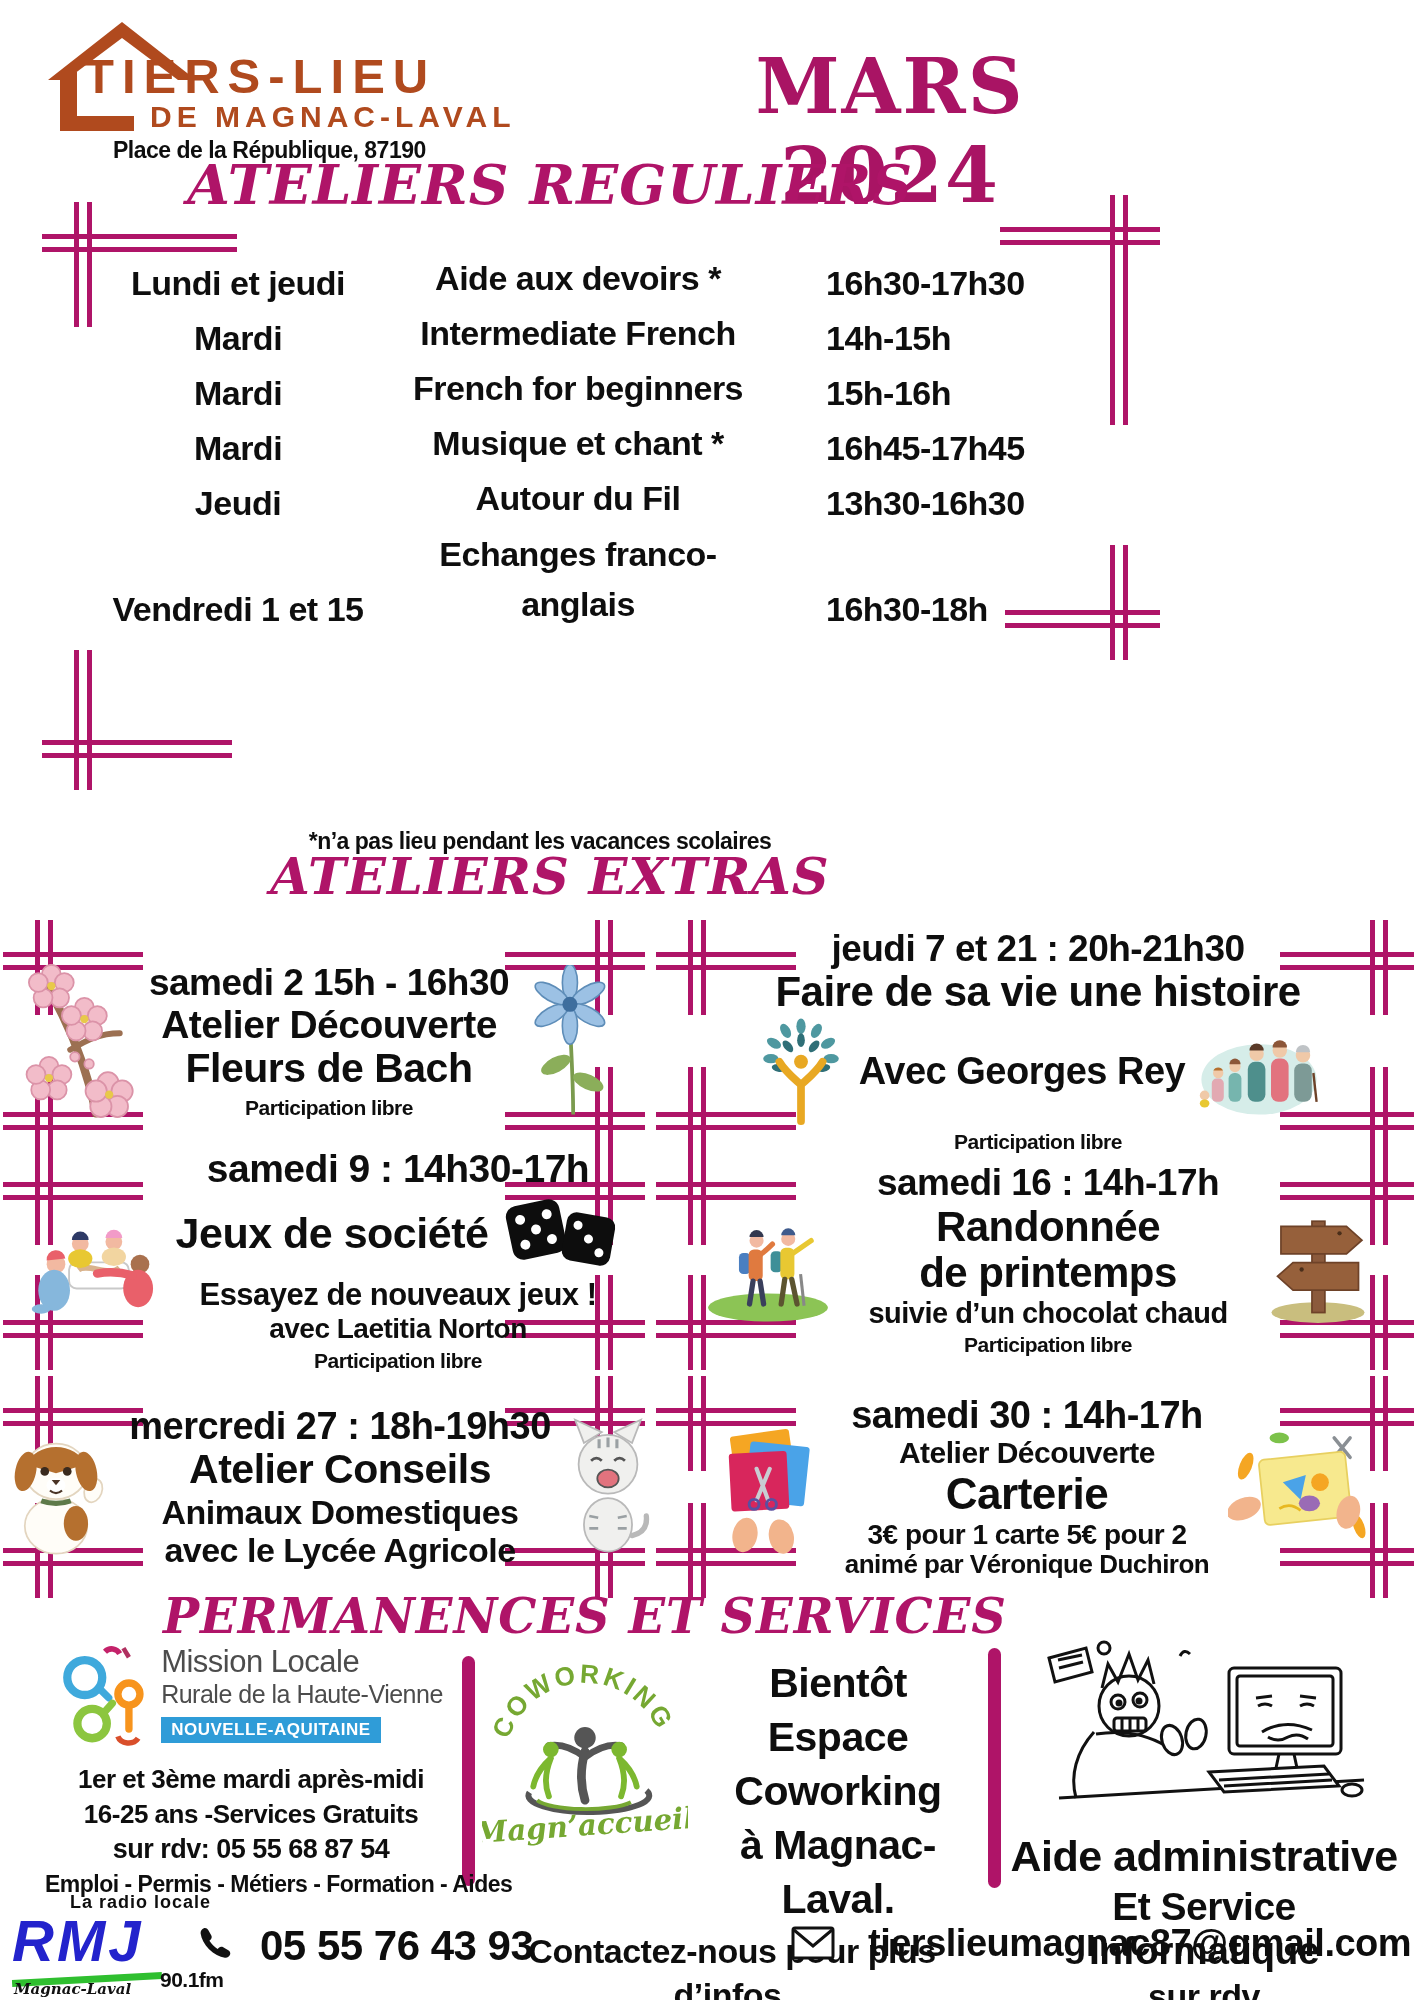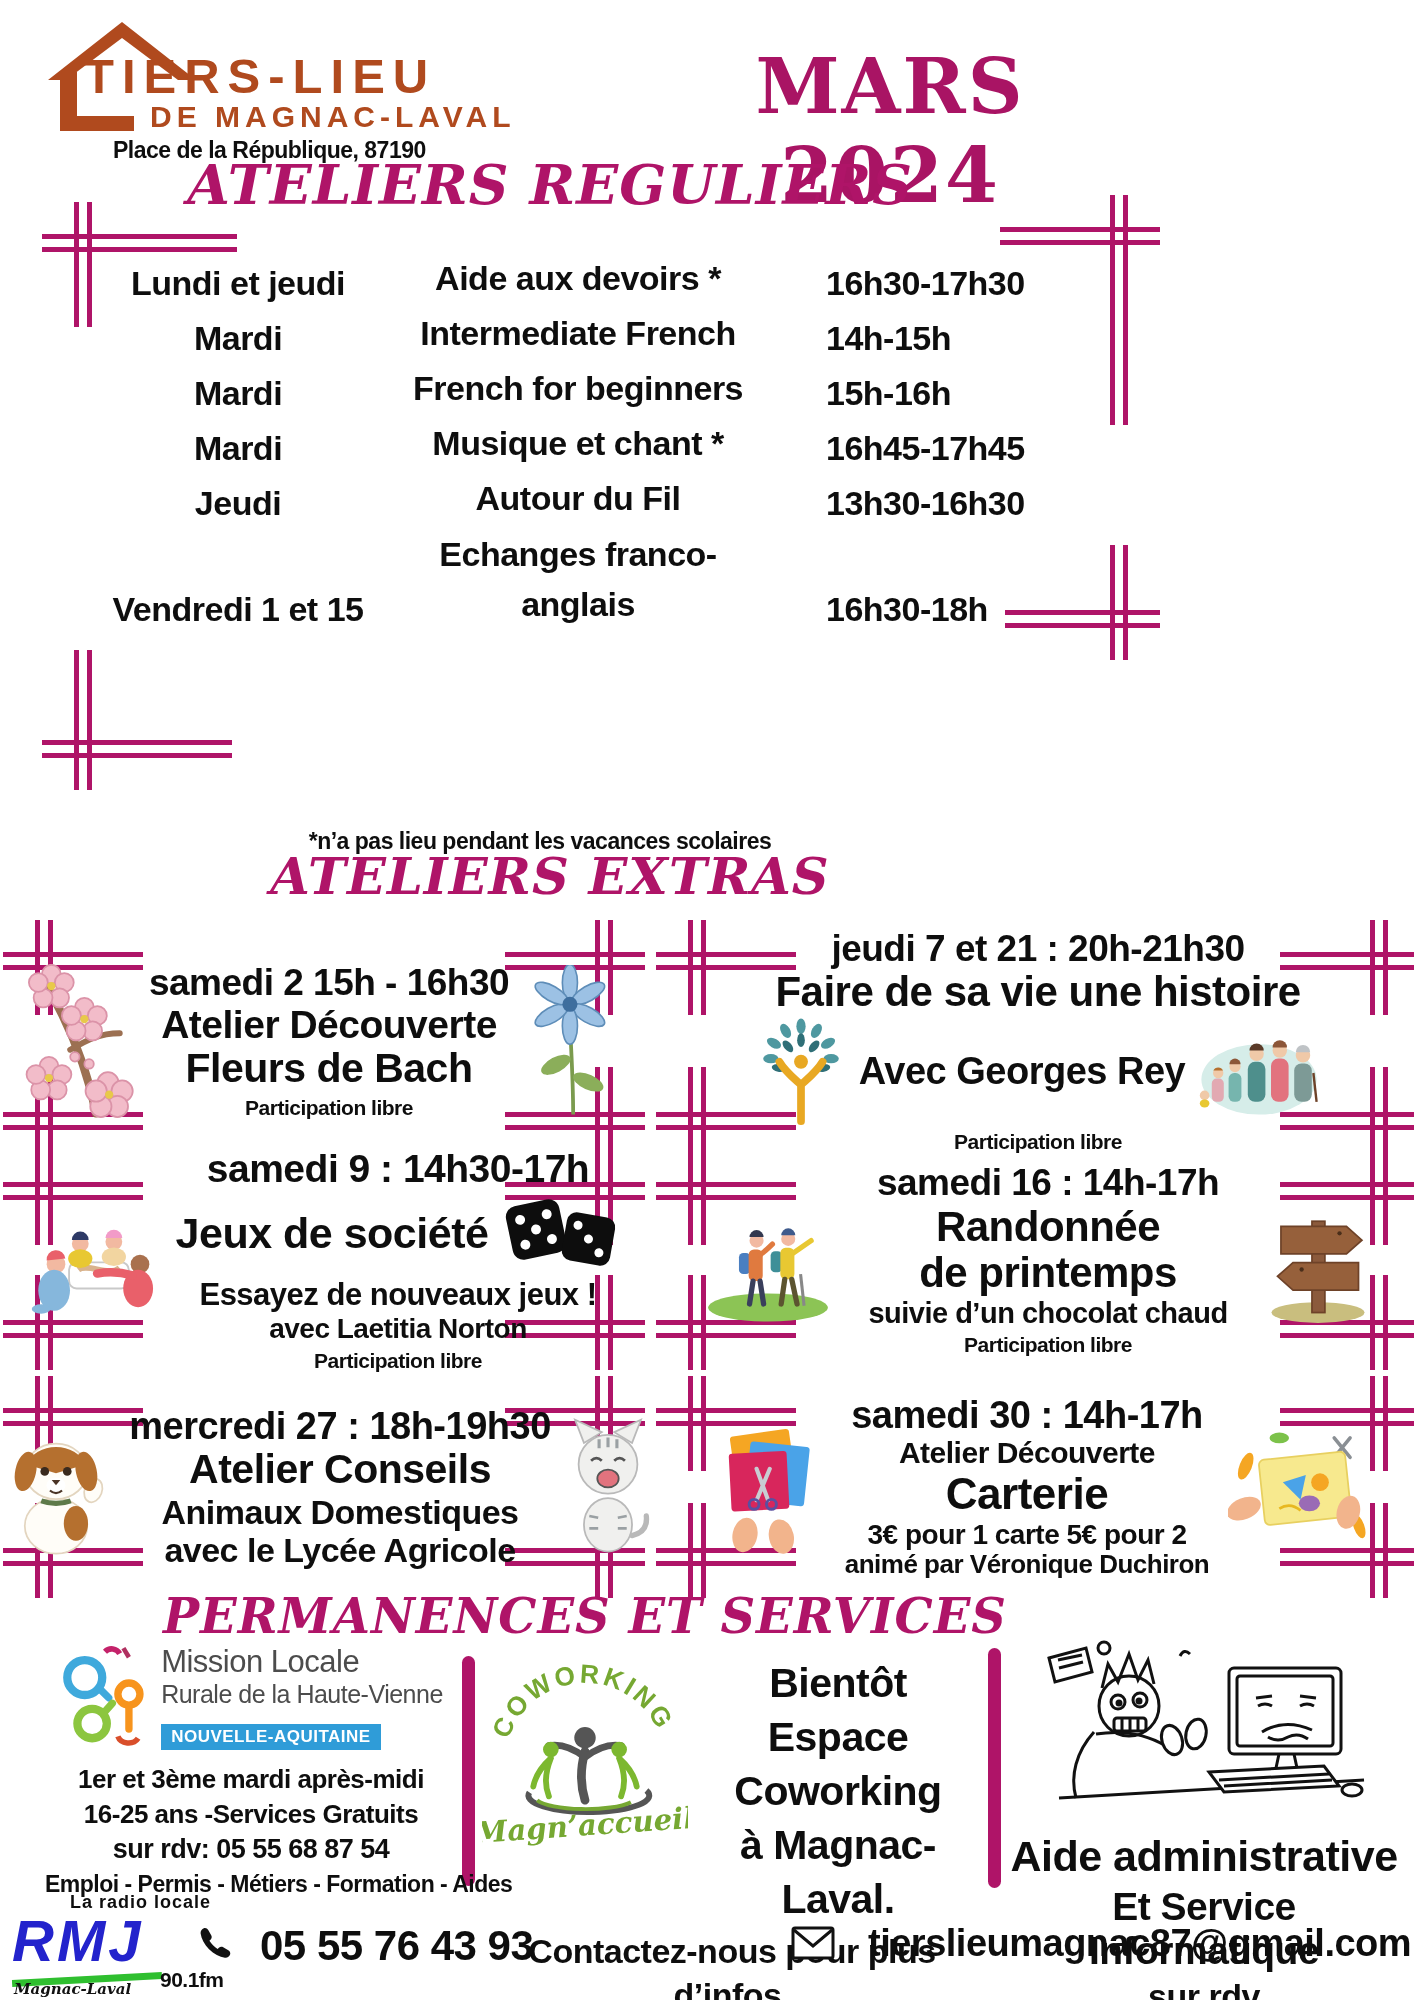--- a/index.html
+++ b/index.html
@@ -42,21 +42,21 @@
 .d{font-size:37px;white-space:nowrap}
 .t{font-size:40px;white-space:nowrap}
 .s{font-size:30px;white-space:nowrap}
 .n{font-size:21px;margin-top:4px}
 .trow{display:flex;align-items:center;gap:14px}
 .cicon{flex:0 0 auto;display:flex;align-items:center;justify-content:center}
 
 .vbar{position:absolute;width:13px;border-radius:7px;background:var(--mag)}
 .m-name{font-size:31px;color:#4c4c4c;letter-spacing:-.5px}
 .m-name2{font-size:25px;color:#4c4c4c;letter-spacing:-.5px}
-.m-badge{display:inline-block;background:#2F9CD8;color:#fff;font-weight:700;font-size:17px;padding:3px 10px;margin-top:15px;letter-spacing:.5px}
+.m-badge{display:inline-block;background:#2F9CD8;color:#fff;font-weight:700;font-size:17px;padding:3px 10px;margin-top:8px;letter-spacing:.5px}
 .m-line{font-weight:700;text-align:center;letter-spacing:-.5px}
 .cw-line{font-weight:700;font-size:41px;text-align:center;letter-spacing:-.5px;line-height:1.32}
 .ad-line{font-weight:700;text-align:center;letter-spacing:-.5px}
 .script{font-family:"DejaVu Serif",serif;font-style:italic;font-weight:700}
 .foot-txt{font-weight:700;letter-spacing:-.5px;white-space:nowrap}
 </style>
 </head>
 <body>
 
 <div class="poster">

